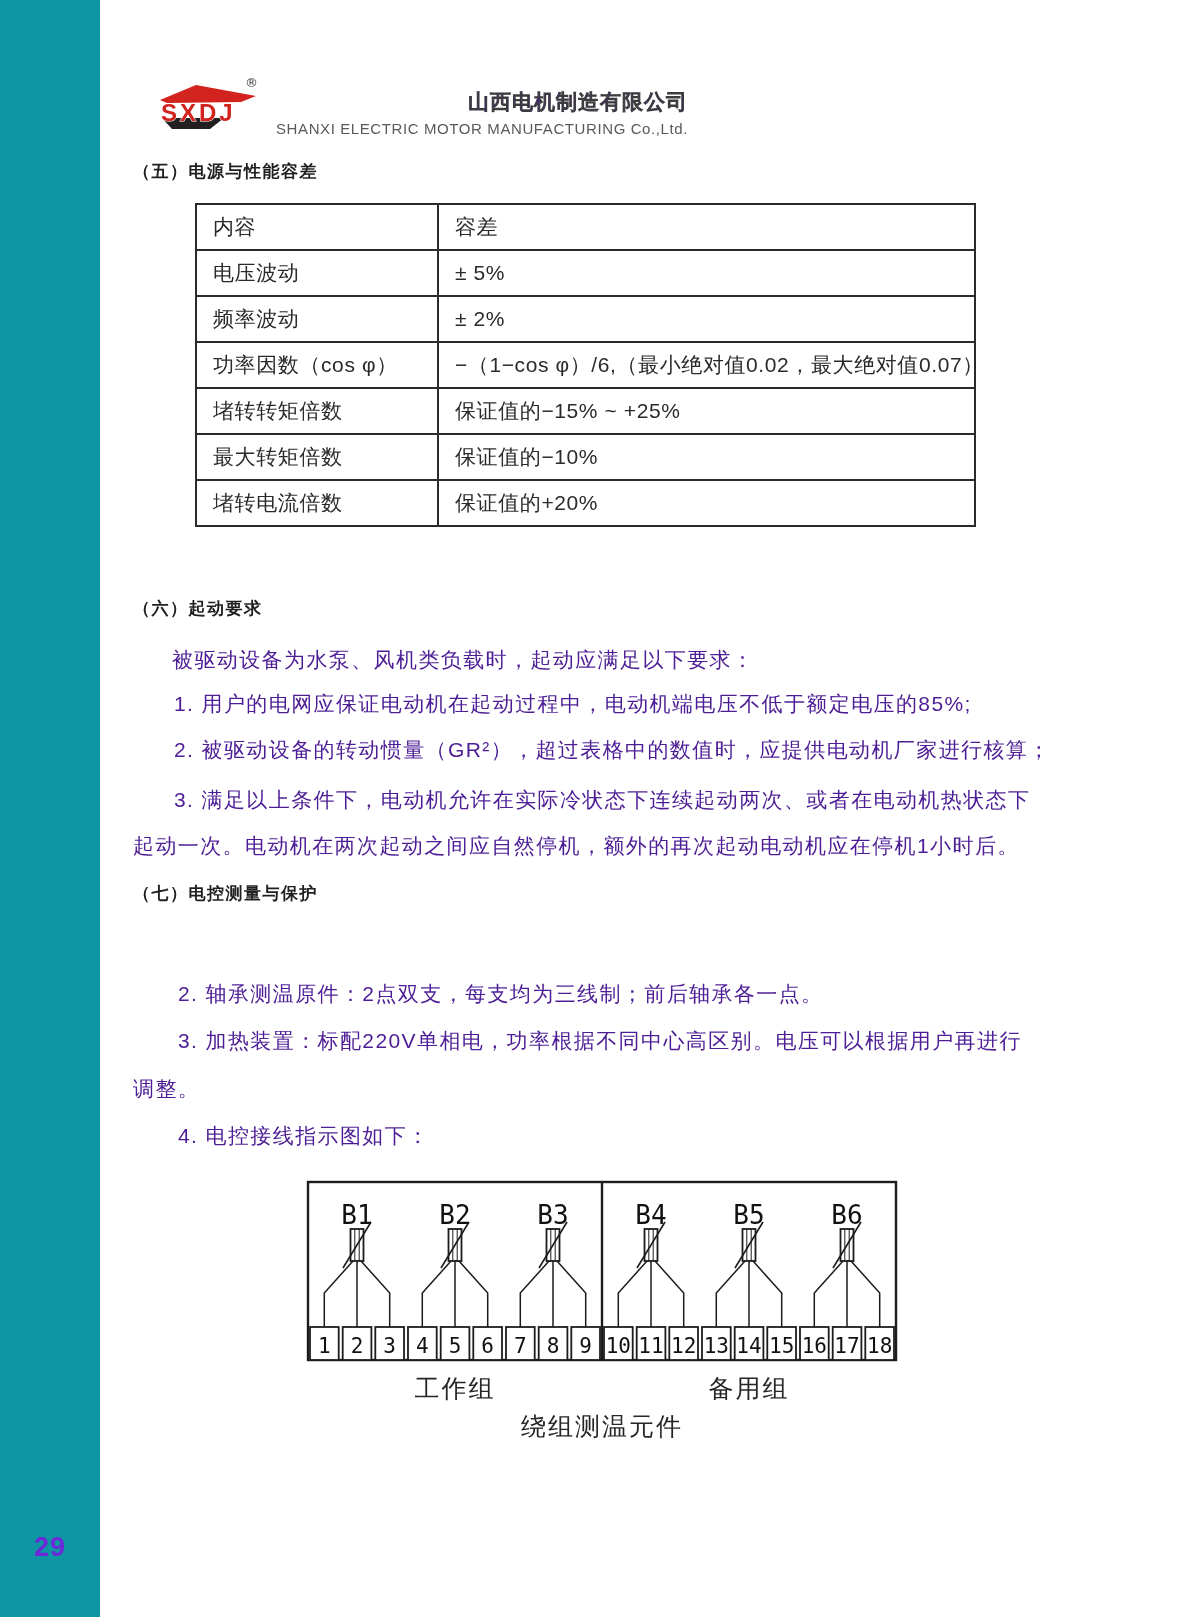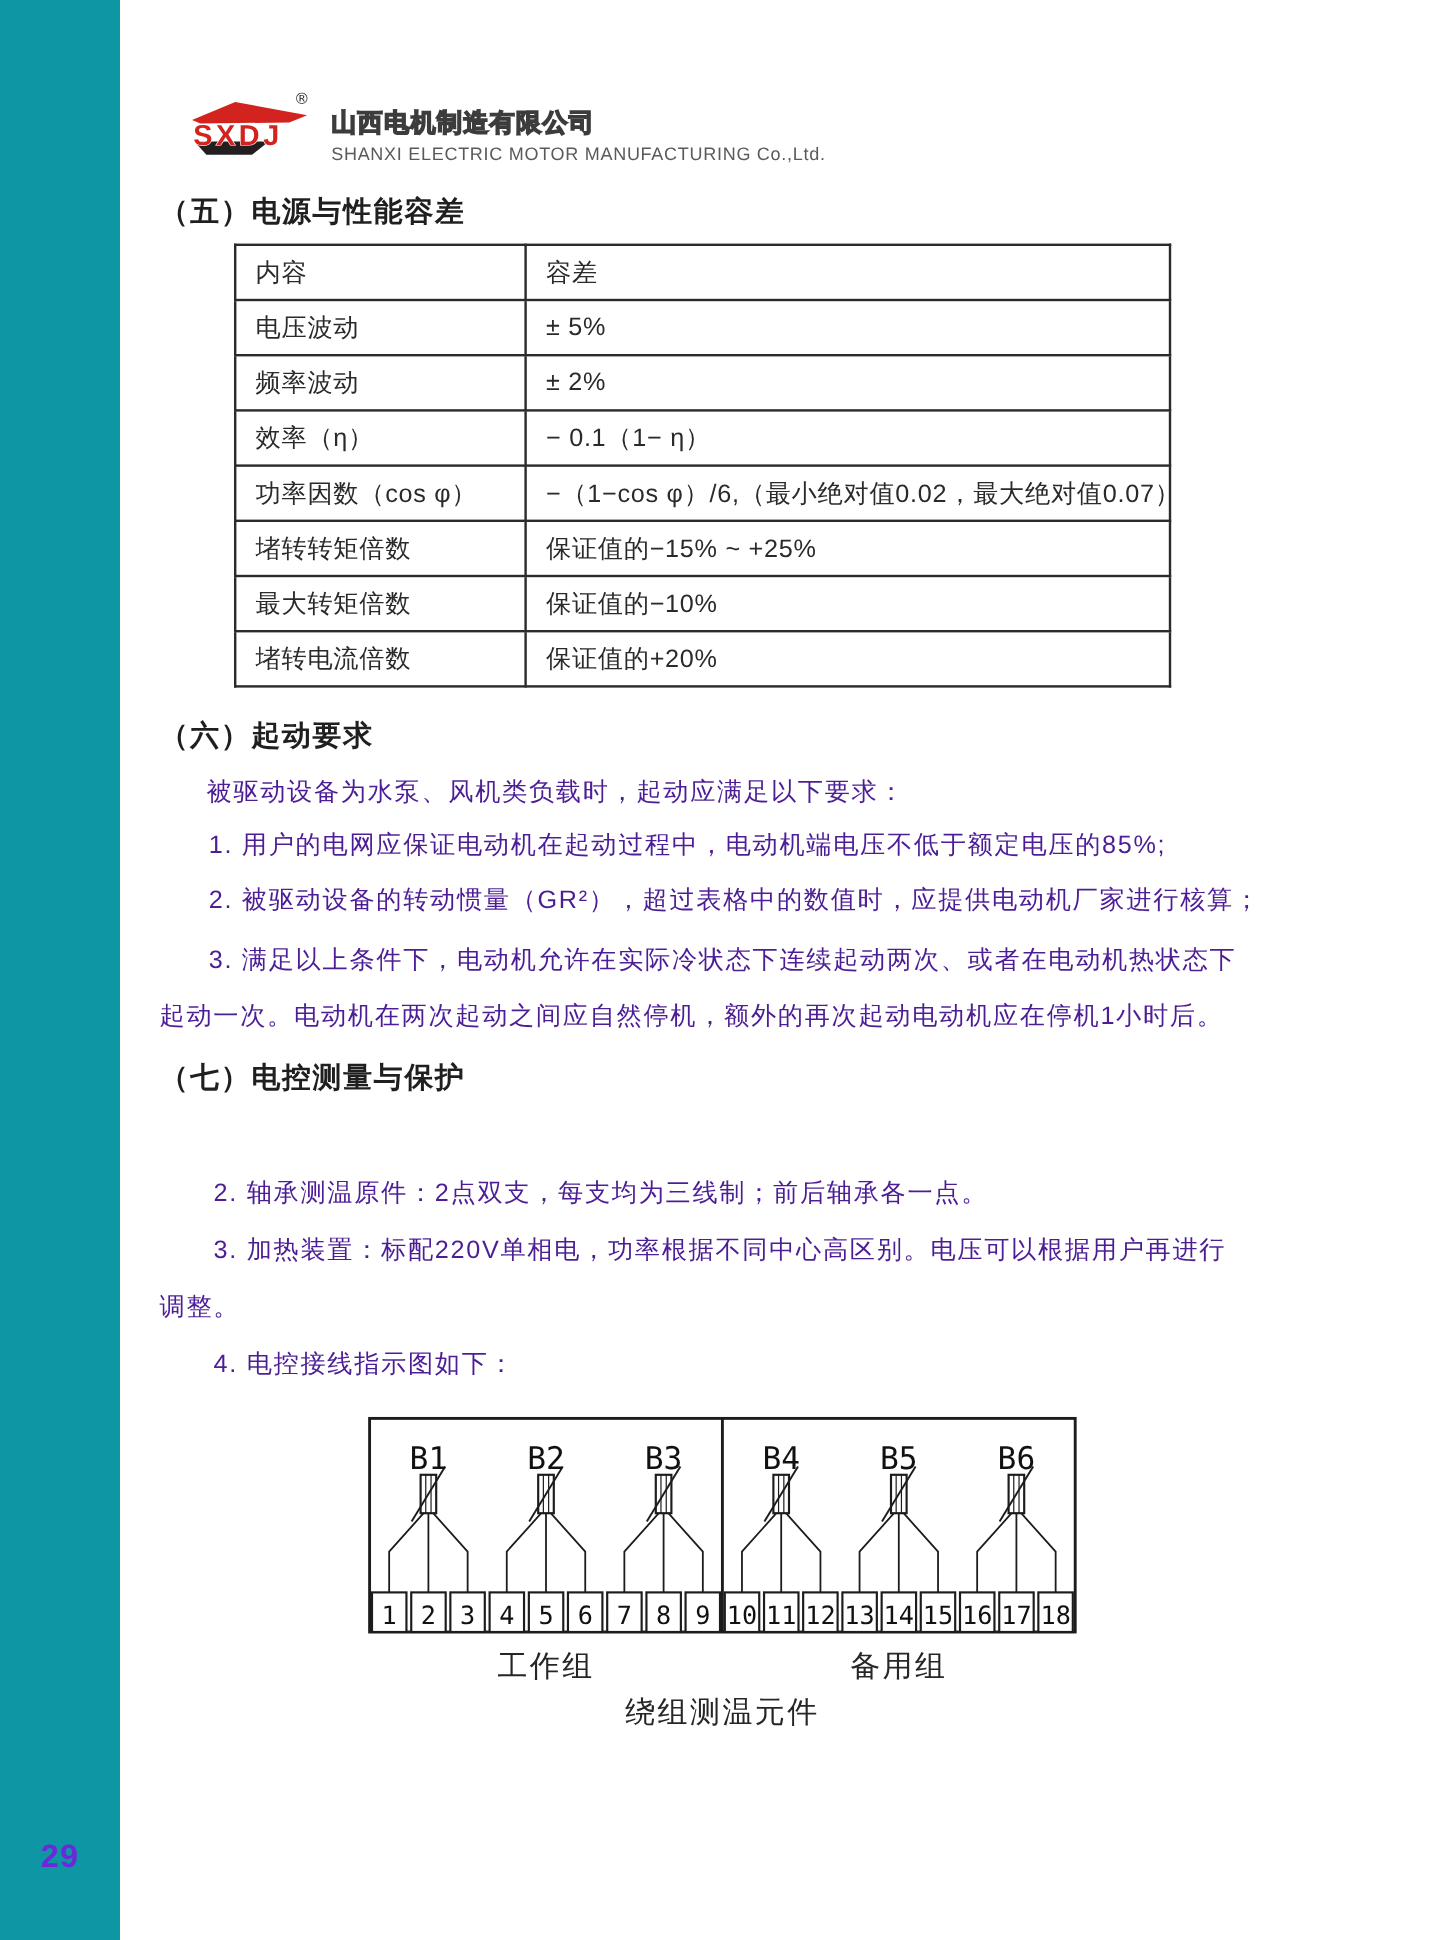--- a/index.html
+++ b/index.html
@@ -12,26 +12,26 @@
   .pagenum{left:0;top:1532px;width:100px;text-align:center;color:#6d28d9;
            font-weight:bold;font-size:27px;letter-spacing:1px;}
 
   
   .logo{left:158px;top:72px;display:flex;align-items:flex-start;}
   .emblem{display:block;}
   .emblem-abbr{font-family:"Liberation Sans","DejaVu Sans",sans-serif;font-weight:bold;
                font-size:24px;letter-spacing:3px;fill:#d2231e;stroke:#ffffff;stroke-width:1px;paint-order:stroke;}
   .emblem-reg{font-size:13px;fill:#3a3a3a;font-family:"DejaVu Sans",sans-serif;}
   .logo-text{margin-left:14px;padding-top:16px;}
-  .logo-cn{font-size:21px;font-weight:bold;letter-spacing:1px;color:#be185d;
-           -webkit-text-stroke:1.2px #3c3c3c;white-space:nowrap;}
+  .logo-cn{font-size:21px;font-weight:normal;letter-spacing:1px;color:#4c1d95;
+           -webkit-text-stroke:1.2px #3c3c3c;white-space:nowrap;text-align:right;}
   .logo-en{font-size:15px;letter-spacing:0.6px;color:#5a5a5a;margin-top:4px;white-space:nowrap;}
 
   
-  .h-sec{font-weight:bold;font-size:24px;letter-spacing:1.5px;color:#1f1f1f;white-space:nowrap;}
+  .h-sec{font-weight:bold;font-size:17px;letter-spacing:1.5px;color:#1f1f1f;white-space:nowrap;}
   .body-line{font-size:21px;letter-spacing:1.4px;color:#4c1d95;white-space:nowrap;}
 
   
   .tol{left:195px;top:203px;width:781px;border-collapse:collapse;table-layout:fixed;}
   .tol td{border:2px solid #2b2b2b;height:44px;padding:0 6px 0 16px;font-size:21px;
           letter-spacing:0.6px;color:#2a2a2a;vertical-align:middle;white-space:nowrap;overflow:hidden;}
   .tol td.c1{width:218px;padding-left:16px;}
 
   
   .diagram{left:290px;top:1145px;}
@@ -76,24 +76,20 @@
         <td class="c1">内容</td>
         <td>容差</td>
       </tr>
       <tr>
         <td class="c1">电压波动</td>
         <td>± 5%</td>
       </tr>
       <tr>
         <td class="c1">频率波动</td>
         <td>± 2%</td>
-      </tr>
-      <tr>
-        <td class="c1">效率（η）</td>
-        <td>− 0.1（1− η）</td>
       </tr>
       <tr>
         <td class="c1">功率因数（cos φ）</td>
         <td>−（1−cos φ）/6,（最小绝对值0.02，最大绝对值0.07）</td>
       </tr>
       <tr>
         <td class="c1">堵转转矩倍数</td>
         <td>保证值的−15% ~ +25%</td>
       </tr>
       <tr>

